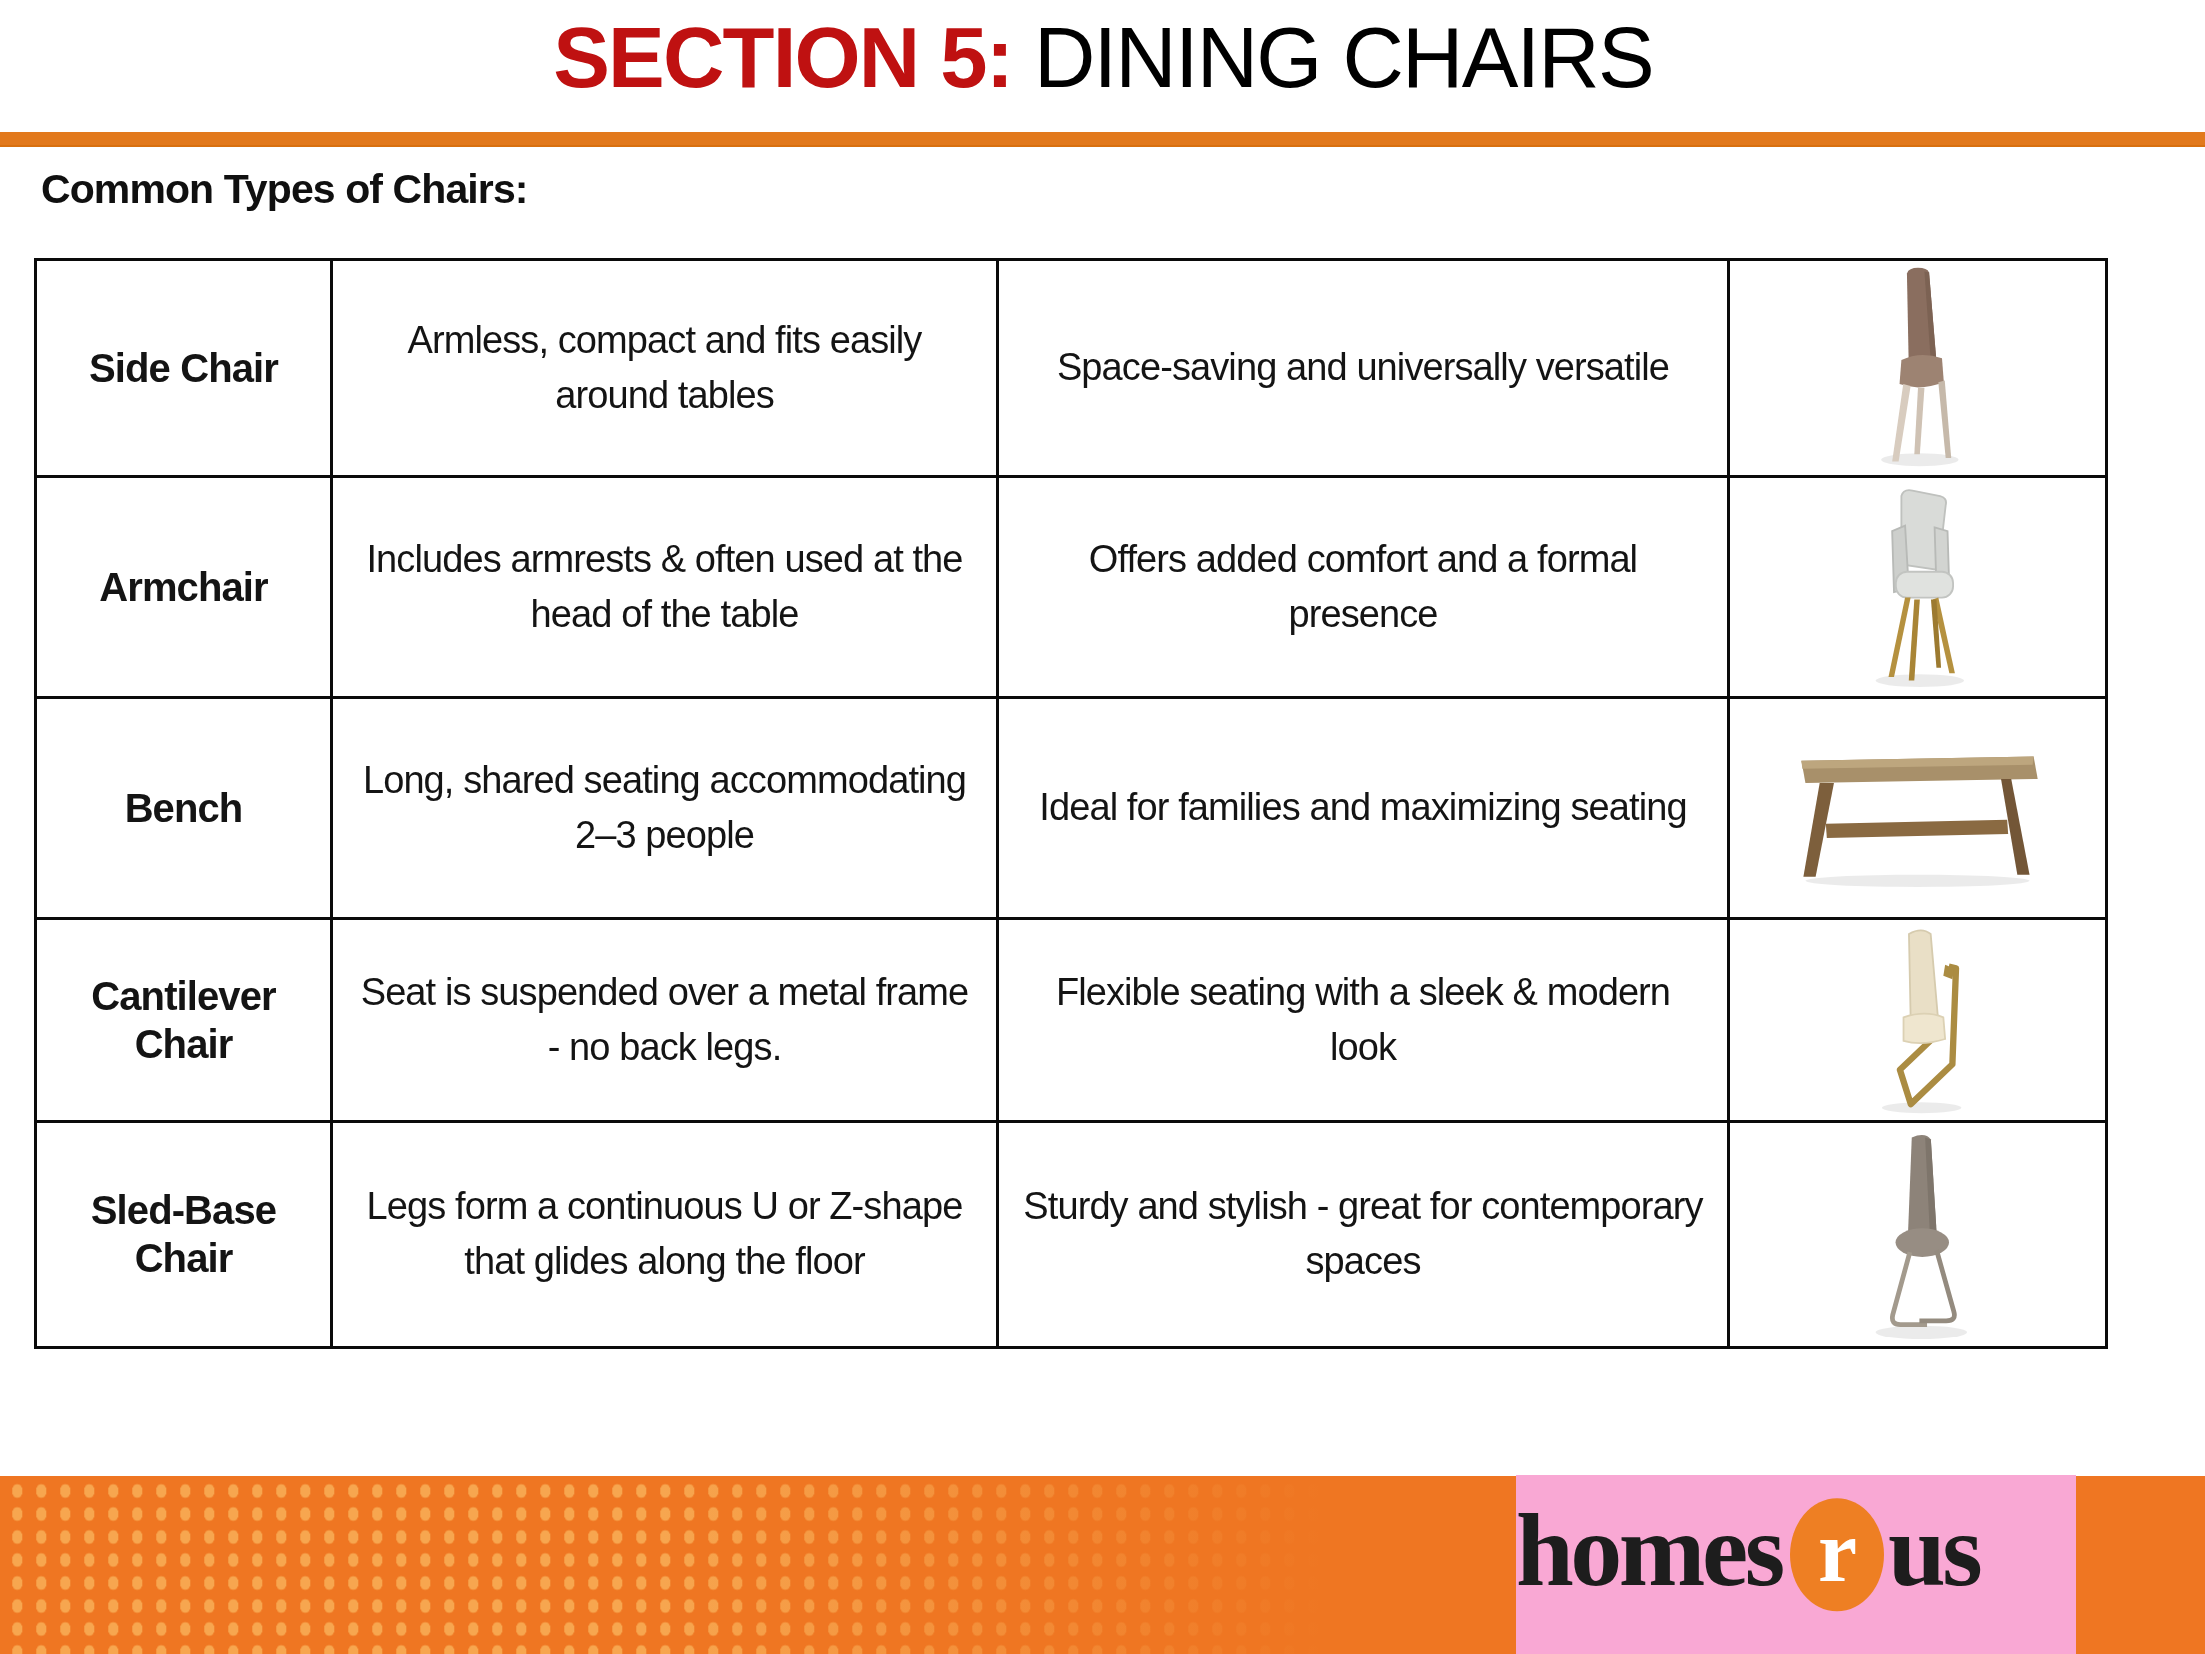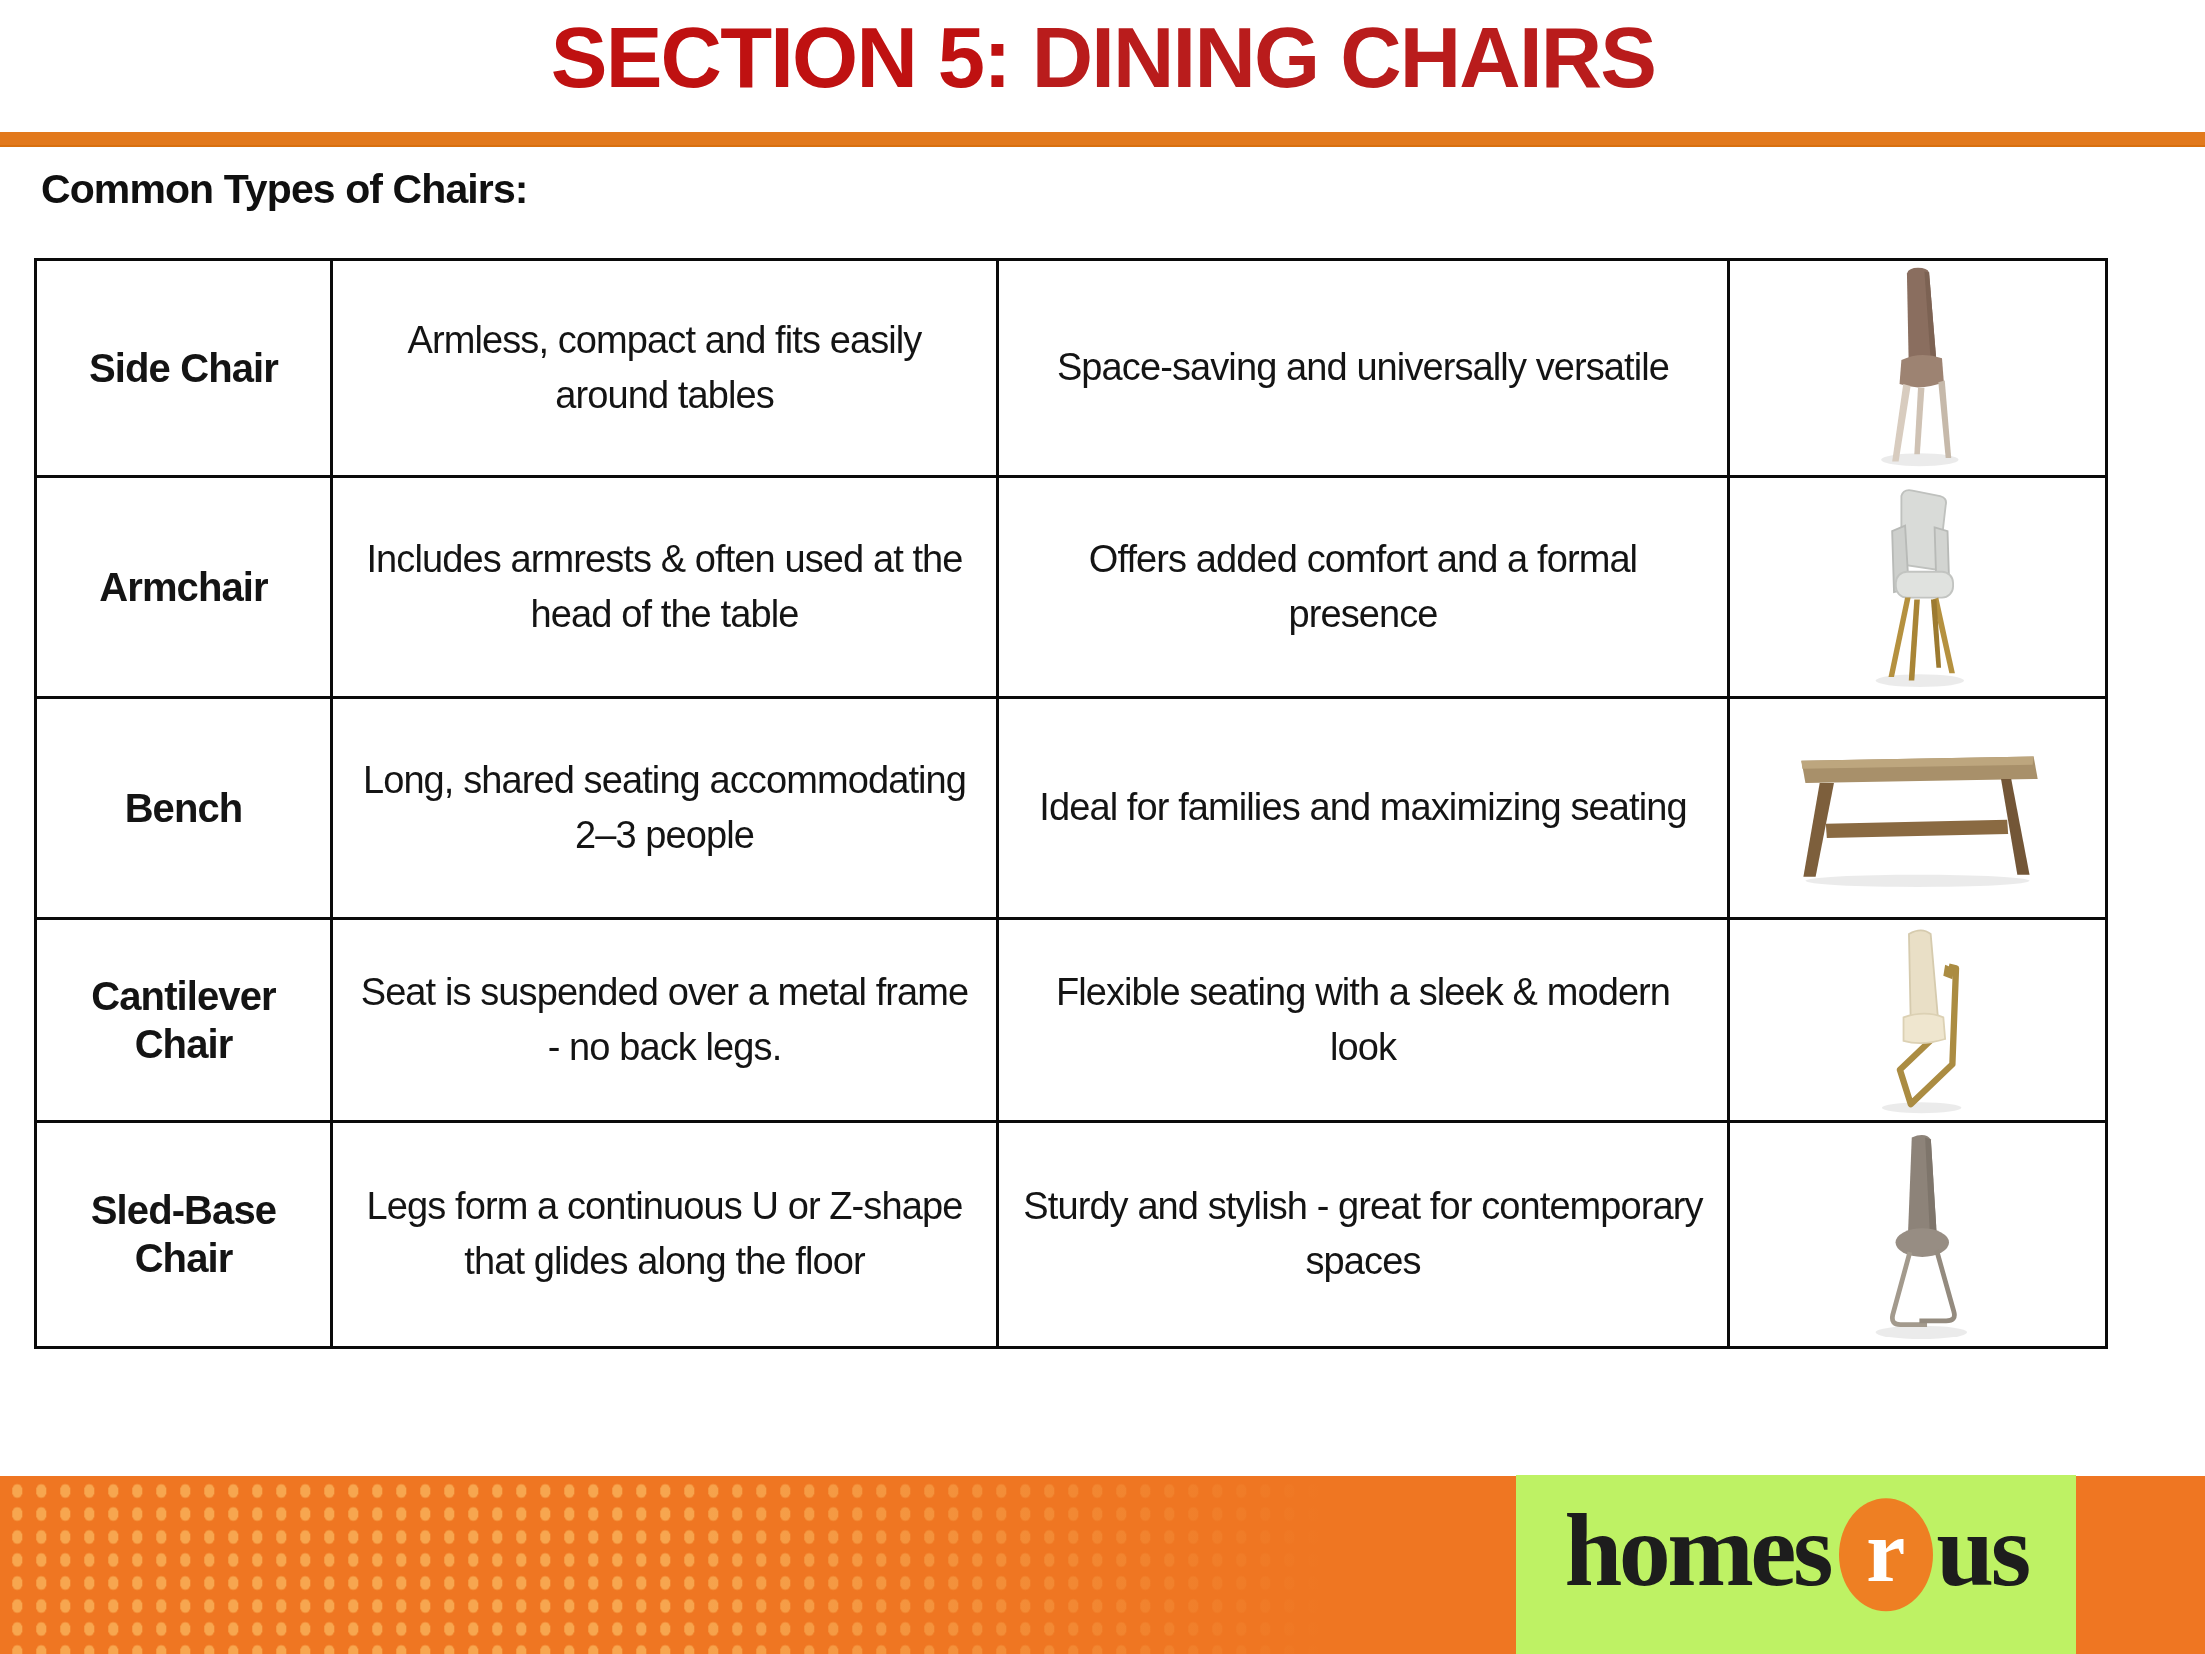--- a/index.html
+++ b/index.html
@@ -7,21 +7,21 @@
     position:relative;width:2206px;height:1654px;background:#ffffff;
     font-family:"Liberation Sans", sans-serif;overflow:hidden;
   }
 
   
   .title{
     position:absolute;top:8.8px;left:0;width:100%;text-align:center;
     font-size:85px;letter-spacing:-1.8px;white-space:nowrap;
   }
   .title .t-bold{font-weight:800;color:#bf1111;margin-top:32px;}
-  .title .t-light{font-weight:700;color:#b91c1c;}
+  .title .t-light{font-weight:400;color:#000000;}
   .title-rule{
     position:absolute;top:132px;left:0;width:100%;height:13.2px;
     background:#e2791c;border-bottom:2.6px solid #d8700f;
   }
 
   
   .subtitle{
     position:absolute;top:166px;left:34px;
     font-size:41px;font-weight:800;color:#101010;letter-spacing:-0.9px;margin-left:7px;
   }
@@ -56,21 +56,21 @@
     background-size:24px 23px;background-position:5.3px 3.5px;
   }
   .footer .dots-fade{
     position:absolute;inset:0;
     background:linear-gradient(to right,rgba(239,118,34,0) 0%,rgba(239,118,34,0) 30%,#ef7622 60%);
   }
   .gap-strip{position:absolute;left:0;top:1466px;width:2206px;height:9.7px;background:#ffffff;}
 
   .logo-box{
     position:absolute;left:1516px;top:1475px;width:560px;height:179px;
-    background:#bef264;display:flex;align-items:center;justify-content:center;
+    background:#f9a8d4;display:flex;align-items:center;
     padding-bottom:30px;box-sizing:border-box;
   }
   .logo-row{display:flex;align-items:center;}
   .logo-word{
     font-family:"Liberation Serif", serif;font-weight:600;color:#1d1d1d;
     font-size:104px;letter-spacing:-3.5px;line-height:1;
   }
   .logo-r-badge{
     width:94px;height:113px;border-radius:50%;background:#ee7f23;
     display:flex;align-items:center;justify-content:center;

